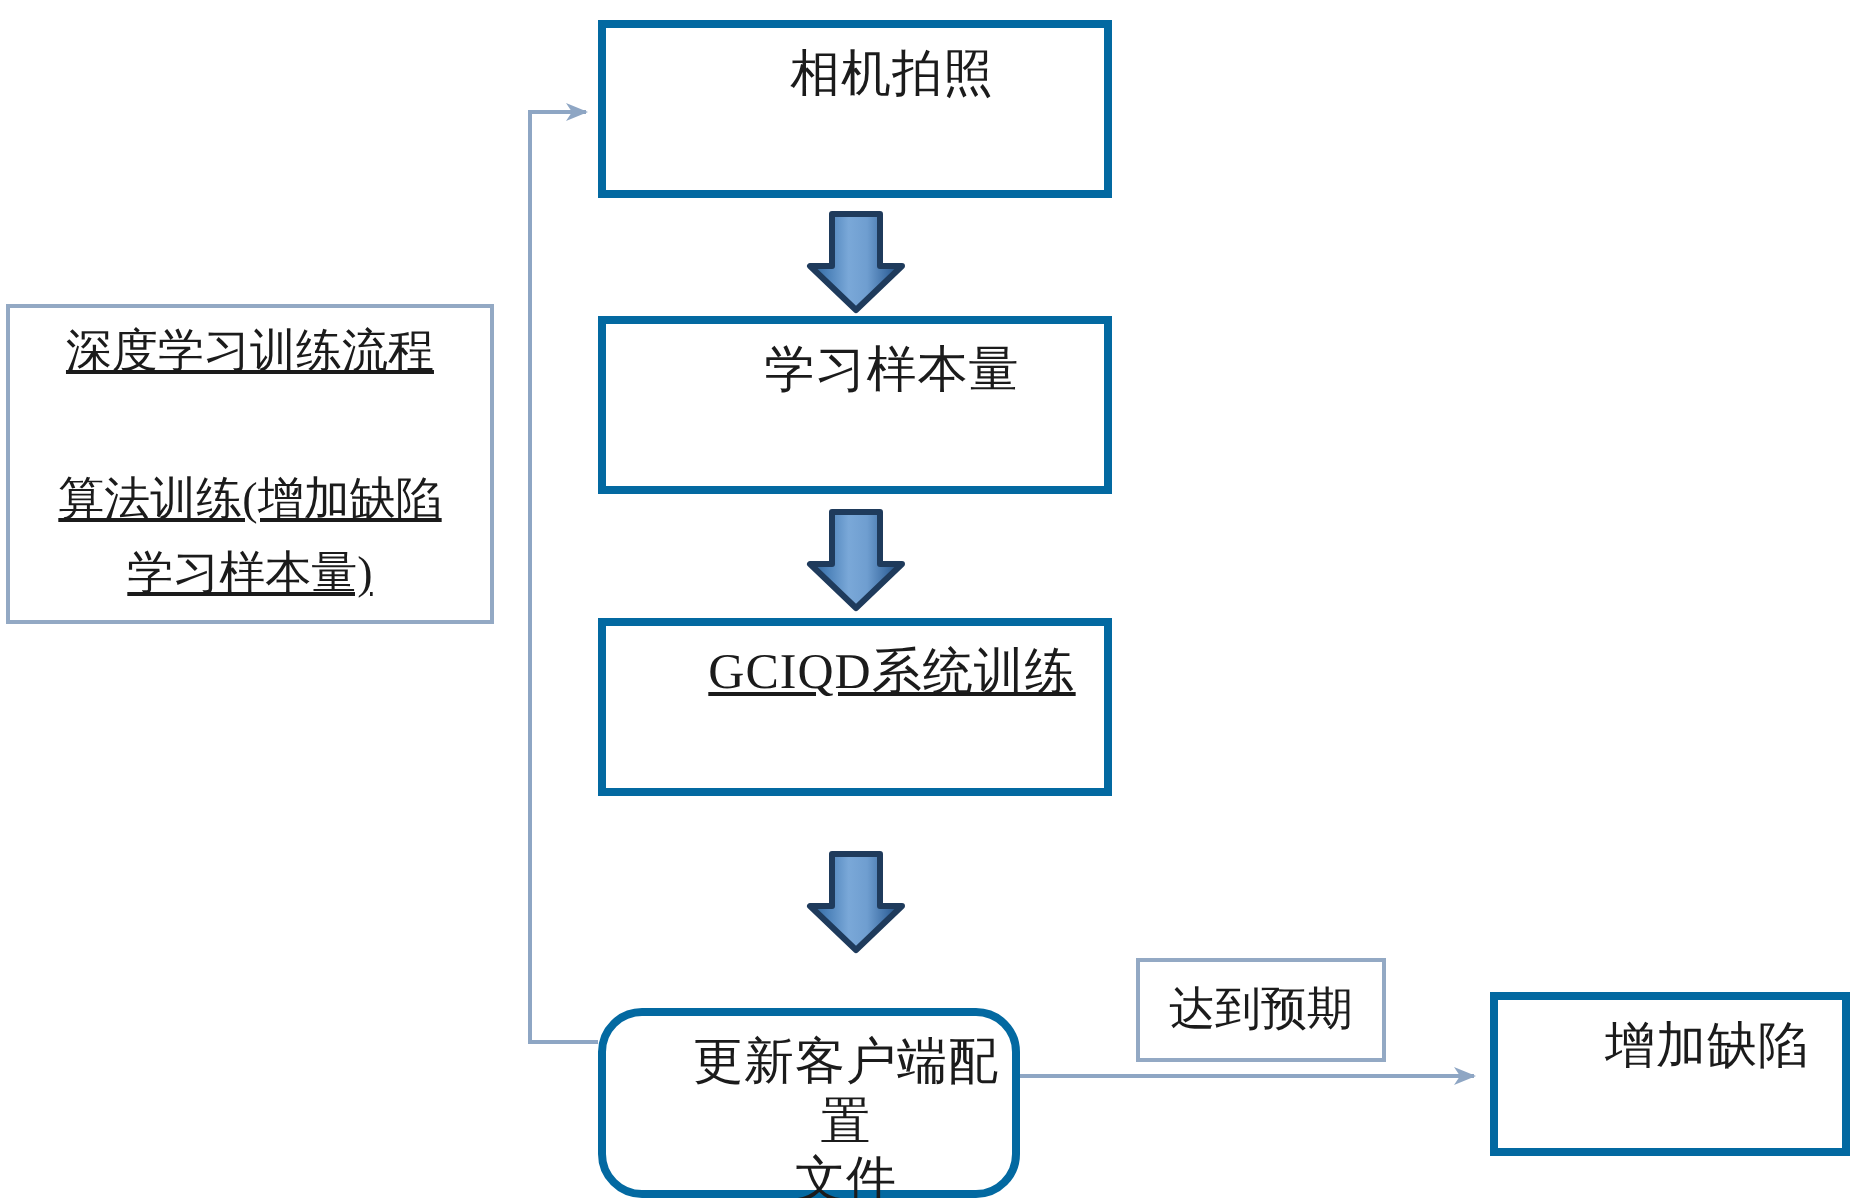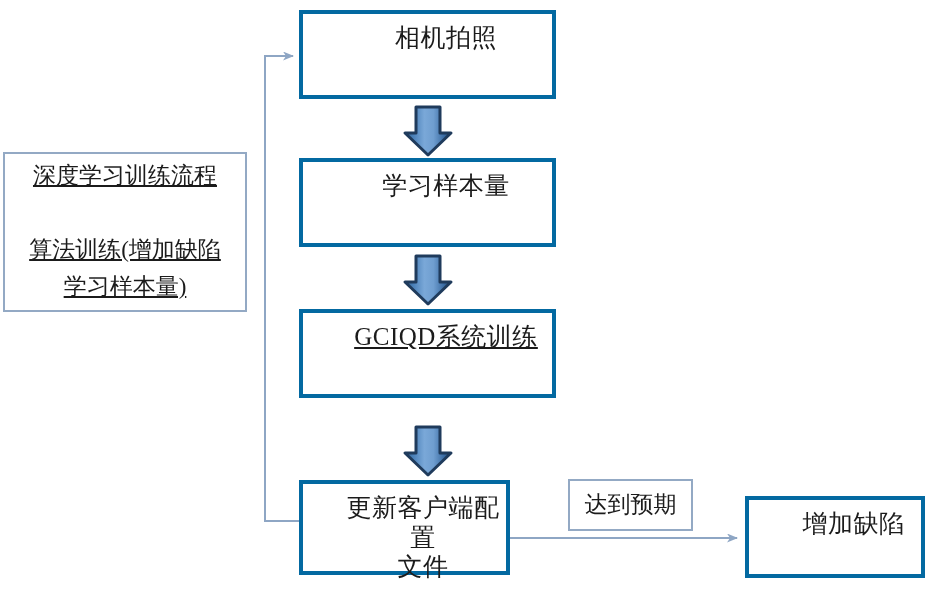--- a/index.html
+++ b/index.html
@@ -125,21 +125,21 @@
   </div>
 
   <div class="proc-box" id="node-mark-defects" style="left:299px; top:158px; width:257px; height:89px;">
     <span class="proc-label">学习样本量</span>
   </div>
 
   <div class="proc-box" id="node-gciqd-training" style="left:299px; top:309px; width:257px; height:89px;text-decoration:underline;">
     <span class="proc-label">GCIQD系统训练</span>
   </div>
 
-  <div class="proc-box" id="node-update-client-config" style="left:299px; top:480px; width:211px; height:95px;">
+  <div class="proc-box" id="node-update-client-config" style="left:299px; top:504px; width:211px; height:95px;border-radius:22px;">
     <span class="proc-label">更新客户端配置
 文件</span>
   </div>
 
   <div class="proc-box" id="node-iteration-complete" style="left:745px; top:496px; width:180px; height:82px;">
     <span class="proc-label">增加缺陷</span>
   </div>
 
   <div class="note-box" id="note-deep-learning" style="left:3px; top:152px; width:244px; height:160px;">
     <span class="note-label">深度学习训练流程

